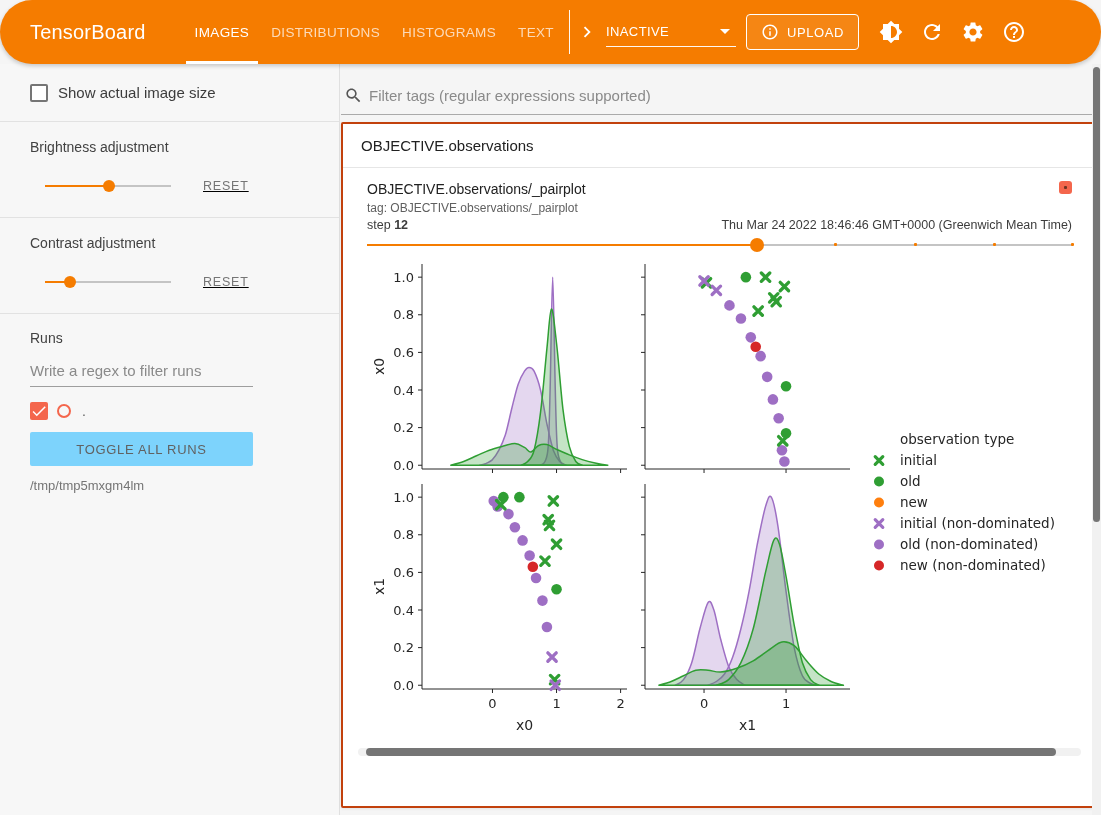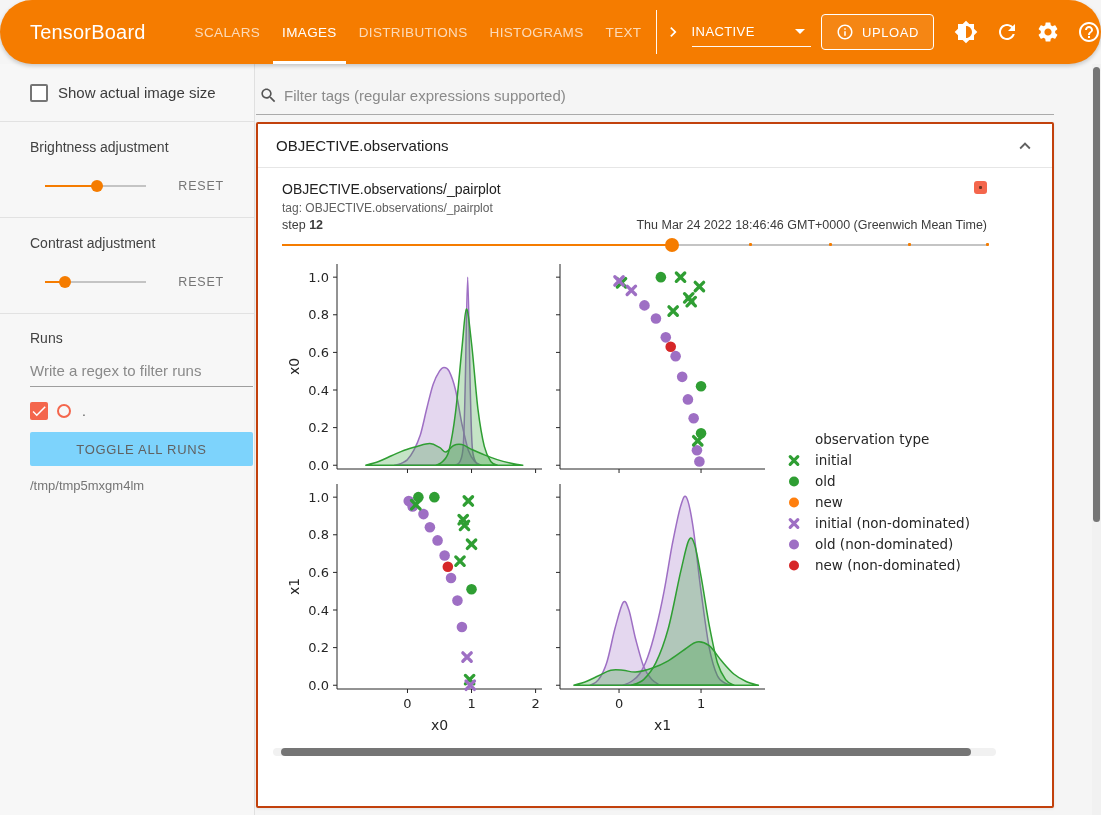--- a/index.html
+++ b/index.html
@@ -25,29 +25,29 @@
     border-right:5px solid transparent; border-top:5px solid #fff; }
   .upload-btn { display:flex; align-items:center; gap:8px; margin-left:10px; height:36px; padding:0 14px;
     background:rgba(255,255,255,.08); border:1px solid #fff; border-radius:4px; color:#fff;
     font-size:13px; font-weight:500; letter-spacing:.6px; cursor:pointer; font-family:inherit; }
   .hicons { display:flex; align-items:center; gap:17px; margin-left:20px; }
   .icon-btn { width:24px; height:24px; border:none; background:transparent; color:#fff; cursor:pointer; padding:0; }
   .icon-btn svg, .ovf-chevron svg { width:100%; height:100%; fill:#fff; }
 
   
   .content { position:absolute; top:64px; left:0; right:0; bottom:0; display:flex; }
-  aside { width:255px; background:#f7f7f7; border-right:1px solid #e0e0e0; }
+  aside { width:340px; background:#f7f7f7; border-right:1px solid #e0e0e0; }
   .side-sec { padding:0 30px; }
   .divider { height:1px; background:#e2e2e2; }
 
   .row-check { display:flex; align-items:center; height:57px; gap:10px; }
   .cb { width:18px; height:18px; border:2px solid #757575; border-radius:2px; background:#fff; flex:0 0 auto; cursor:pointer; }
   .side-label { font-size:15px; color:#3c3c3c; }
   .adj-label { font-size:14px; color:#424242; padding-top:17px; }
-  .slider-row { display:flex; align-items:center; height:62px; padding-left:15px; }
+  .slider-row { display:flex; align-items:center; height:62px; padding-left:15px;text-decoration:underline; }
   .slider { position:relative; width:126px; height:14px; cursor:pointer; }
   .slider .track { position:absolute; top:6px; left:0; right:0; height:2px; background:#c4c4c4; }
   .slider .fill  { position:absolute; top:6px; left:0; height:2px; background:#f57c00; }
   .slider .thumb { position:absolute; top:1px; width:12px; height:12px; border-radius:50%; background:#f57c00; margin-left:-6px; }
   .reset-btn { margin-left:32px; border:none; background:transparent; color:#757575; font-size:12.5px;
     font-weight:500; letter-spacing:.8px; cursor:pointer; font-family:inherit; }
 
   .runs-title { font-size:14px; color:#424242; padding-top:16px; }
   .runs-filter { margin-top:12px; }
   .runs-filter input { width:223px; border:none; outline:none; background:transparent; font-size:15px;
@@ -96,21 +96,20 @@
   .vscroll { position:absolute; top:64px; right:0; width:9px; bottom:0; background:#f1f1f1; z-index:6; cursor:pointer; }
   .vscroll .vthumb { position:absolute; top:3px; left:1px; width:7px; height:455px; background:#757575; border-radius:4px; }
 </style>
 </head>
 <body>
 
 <div class="app">
   <header>
     <div class="logo">TensorBoard</div>
     <nav class="tabs" id="tabs">
-        <div class="tab">SCALARS</div>
         <div class="tab active">IMAGES</div>
         <div class="tab">DISTRIBUTIONS</div>
         <div class="tab">HISTOGRAMS</div>
         <div class="tab">TEXT</div>
       </nav>
     <div class="tab-sep"></div>
     <div class="ovf-chevron">
       <svg viewBox="0 0 24 24">
           <path d="M10 6L8.59 7.41 13.17 12l-4.58 4.59L10 18l6-6z"></path>
         </svg>

